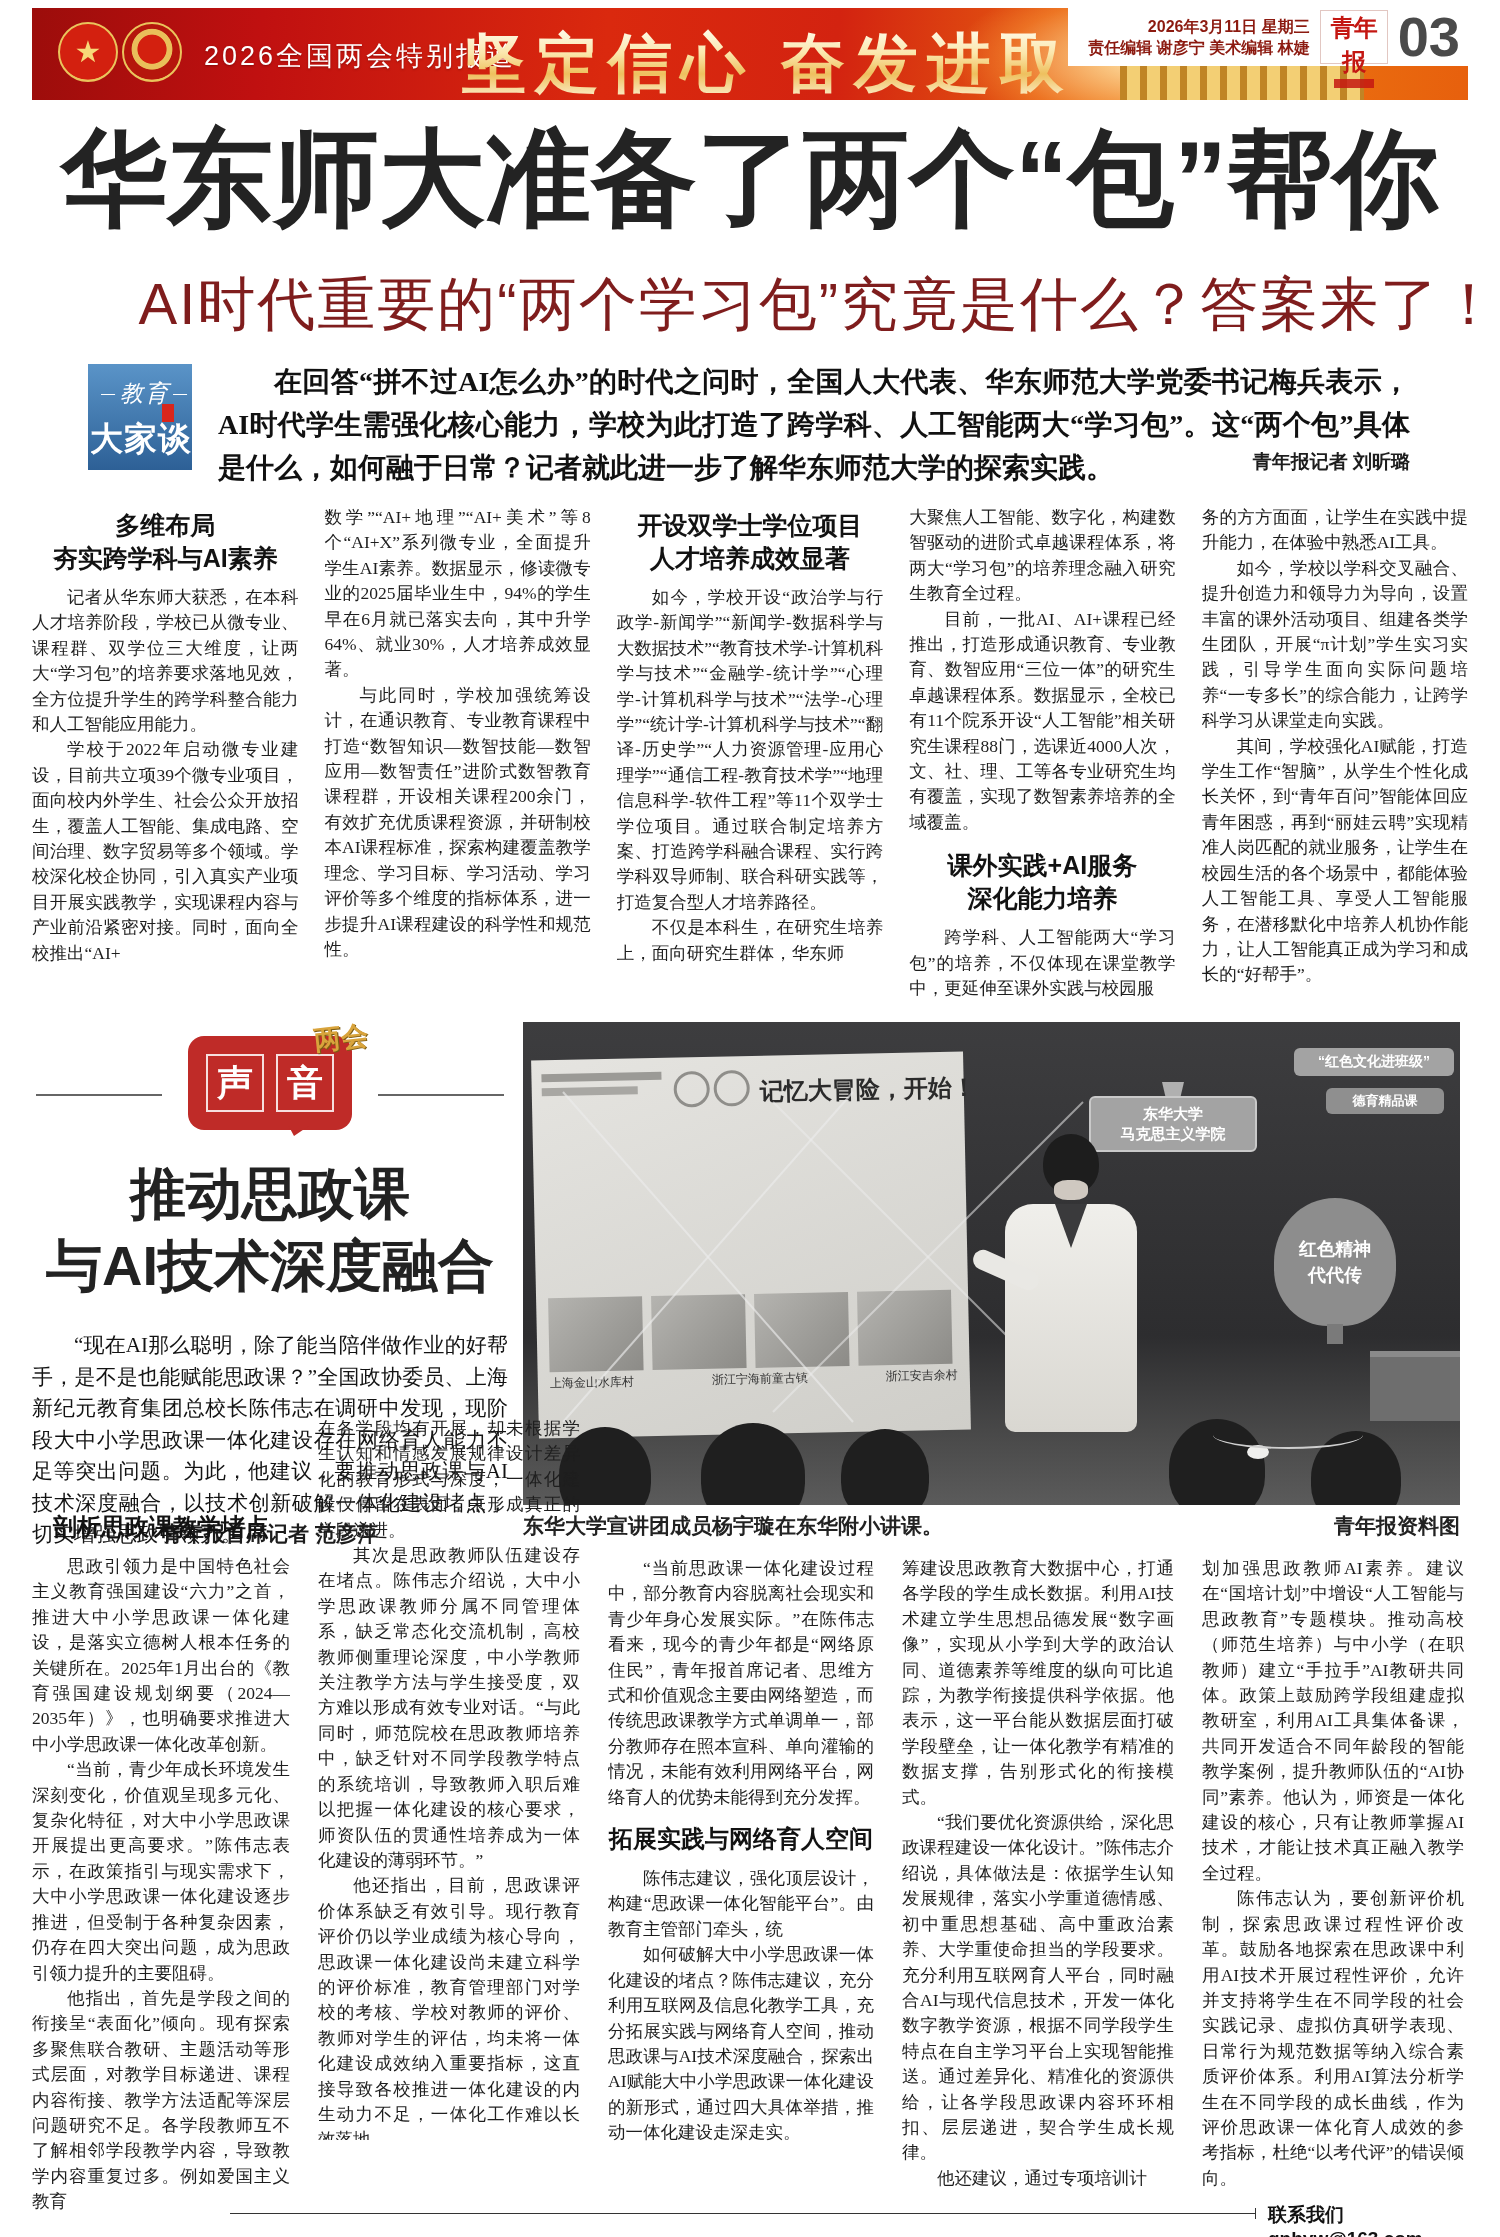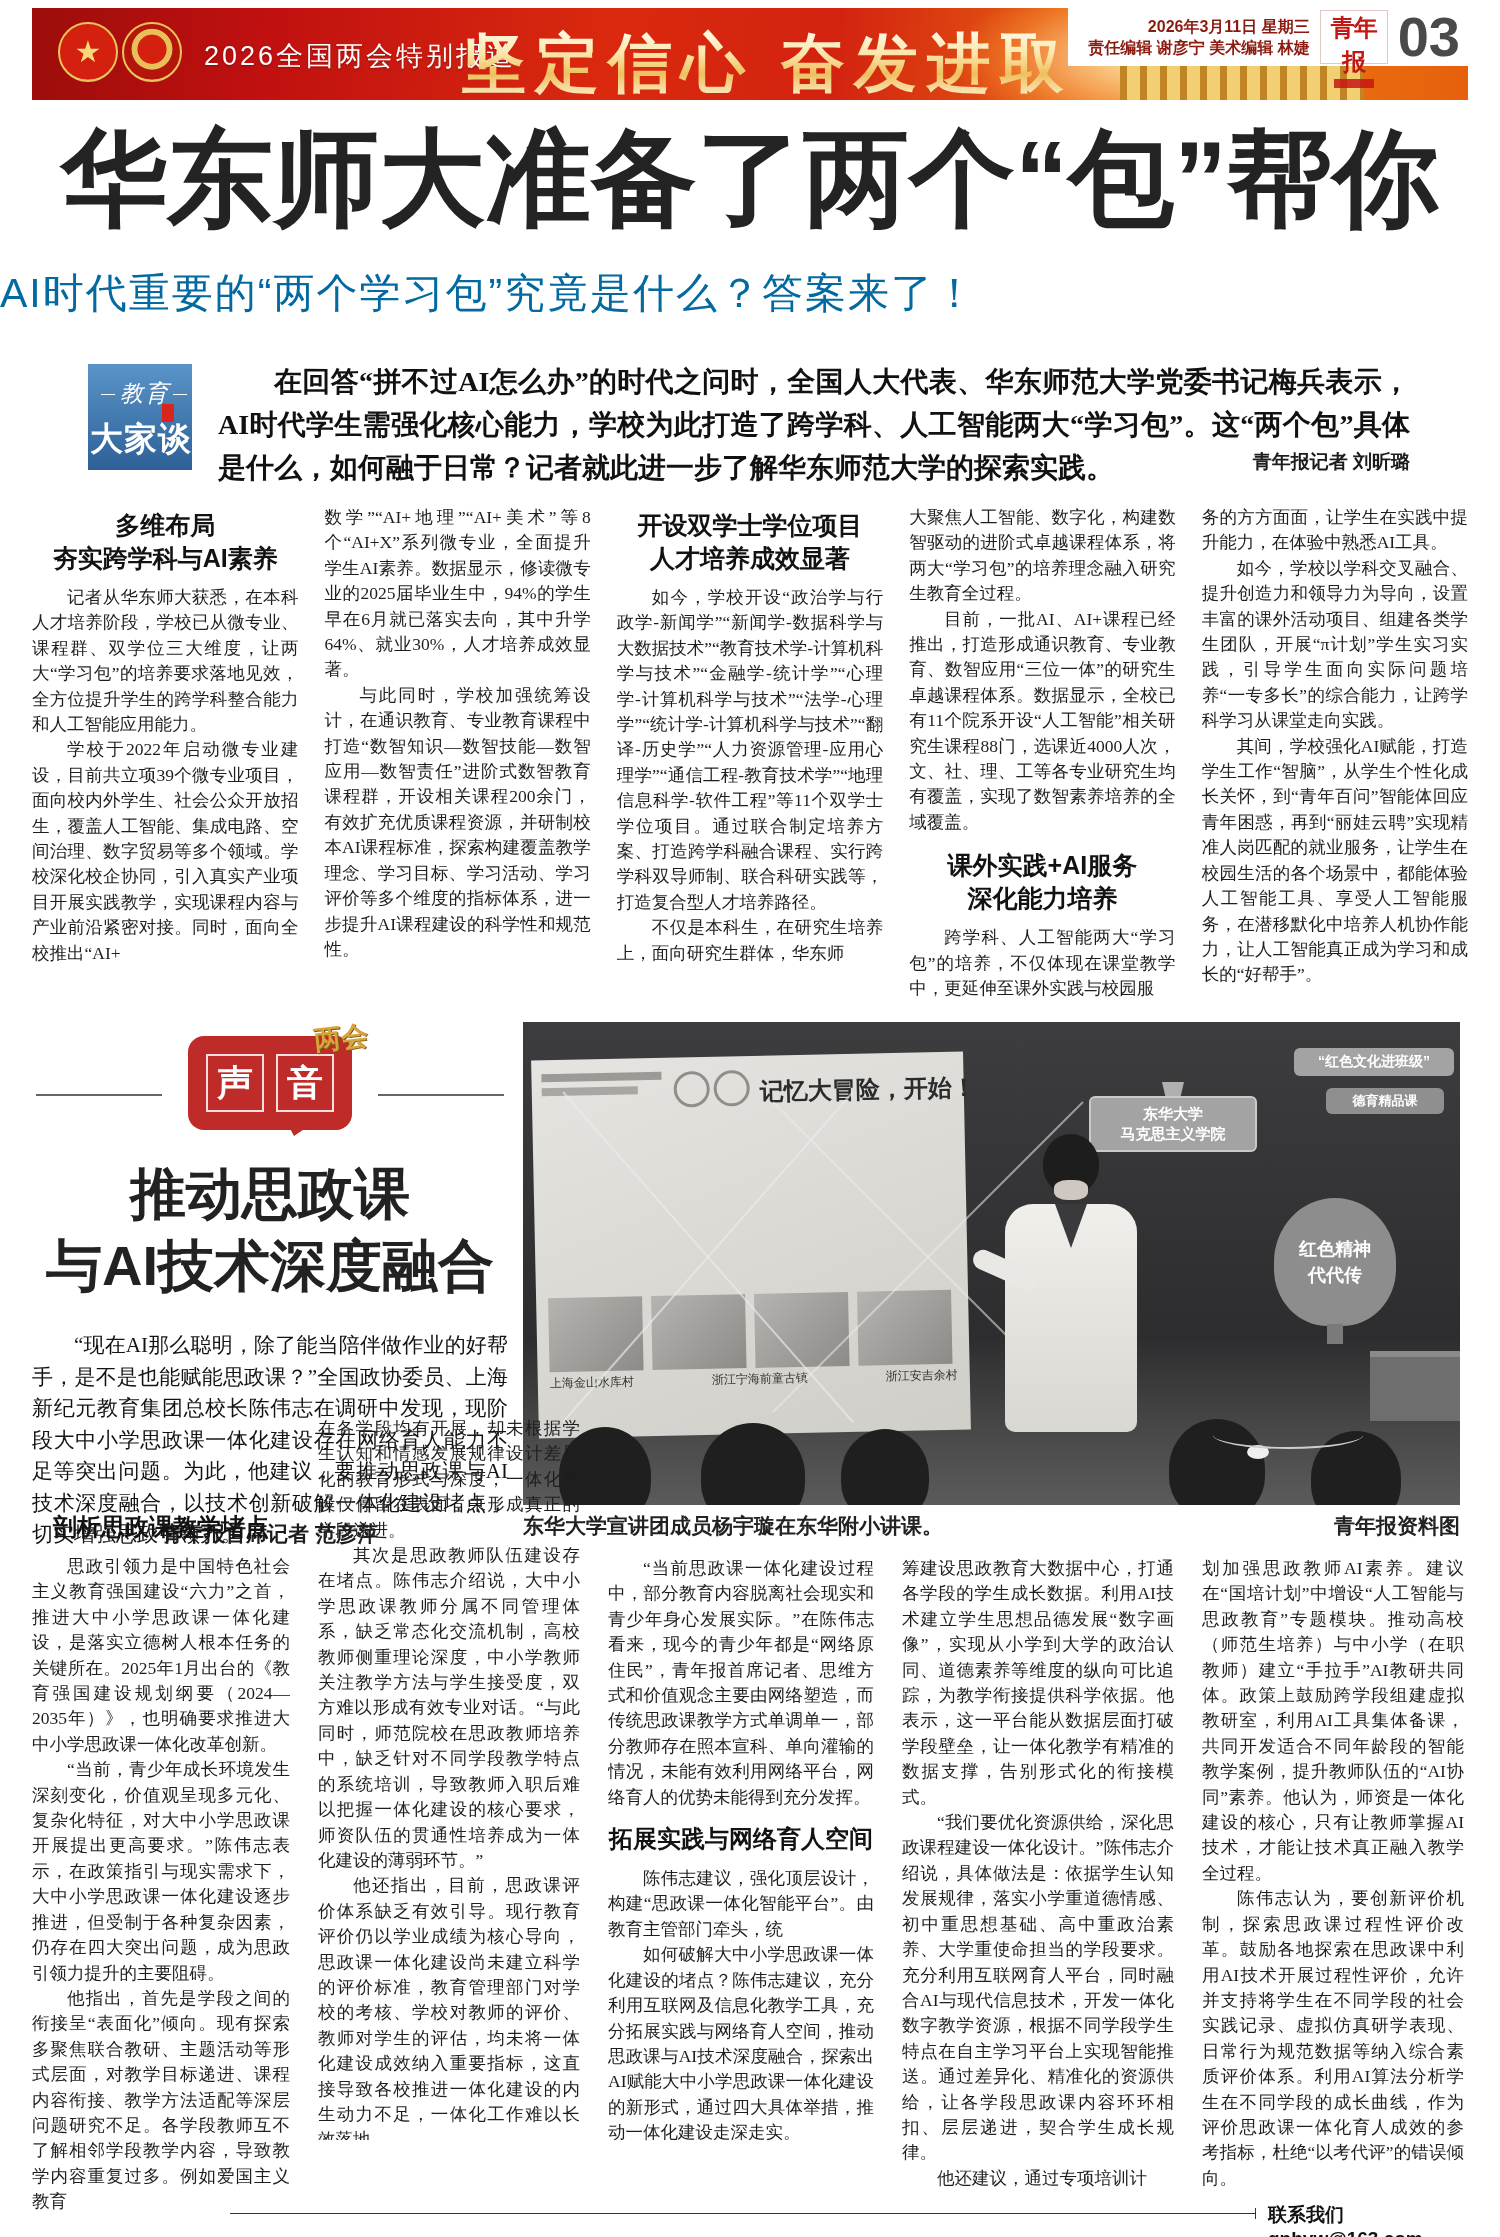--- a/index.html
+++ b/index.html
@@ -27,22 +27,22 @@
           display:flex;align-items:center;justify-content:flex-end;gap:10px;padding-right:8px;}
   .dates{font-family:"Liberation Sans",sans-serif;font-weight:700;color:#8c1a10;font-size:16px;
           line-height:21px;text-align:right;}
   .paper-logo{width:66px;height:52px;border:1px solid #e2c7c2;position:relative;text-align:center;}
   .paper-logo .nm{font-size:24px;font-weight:700;color:#c41712;line-height:34px;letter-spacing:-1px;}
   .paper-logo .seal{display:block;margin:0 auto;width:40px;height:9px;background:#c41712;opacity:.85;}
   .pagenum{font-family:"Liberation Sans",sans-serif;font-size:56px;font-weight:700;color:#4a4a4a;line-height:56px;}
   
   .headline{position:absolute;left:0;top:108px;width:100%;text-align:center;white-space:nowrap;
           font-family:"Liberation Sans",sans-serif;font-weight:900;font-size:106px;color:#232323;}
-  .subhead{position:absolute;left:0;top:266px;width:100%;text-align:left;
-          font-family:"Liberation Sans",sans-serif;font-size:41px;color:#0369a1;letter-spacing:2px;}
+  .subhead{position:absolute;left:0;top:266px;width:100%;text-align:right;
+          font-family:"Liberation Sans",sans-serif;font-size:58px;color:#7f1d1d;letter-spacing:2px;}
   
   .intro{position:absolute;left:88px;top:360px;width:1322px;}
   .intro-badge{position:absolute;left:0;top:4px;width:104px;height:106px;text-align:right;
           background:linear-gradient(180deg,#5a94c8,#2d6096);color:#fff;font-family:"Liberation Sans",sans-serif;}
   .intro-badge .b1{font-size:23px;letter-spacing:2px;margin-top:14px;font-style:italic;}
   .intro-badge .b1::before,.intro-badge .b1::after{content:"—";font-size:14px;vertical-align:3px;padding:0 3px;}
   .intro-badge .b2{font-size:33px;font-weight:700;letter-spacing:1px;margin-top:8px;}
   .intro-badge .seal{position:absolute;right:18px;top:40px;width:12px;height:18px;background:#d9261c;}
   .intro-text{margin-left:130px;font-size:28px;line-height:43px;font-weight:700;text-align:justify;text-indent:2em;color:#111;}
   .intro-byline{margin-left:130px;text-align:right;font-size:19px;font-weight:700;margin-top:-40px;

